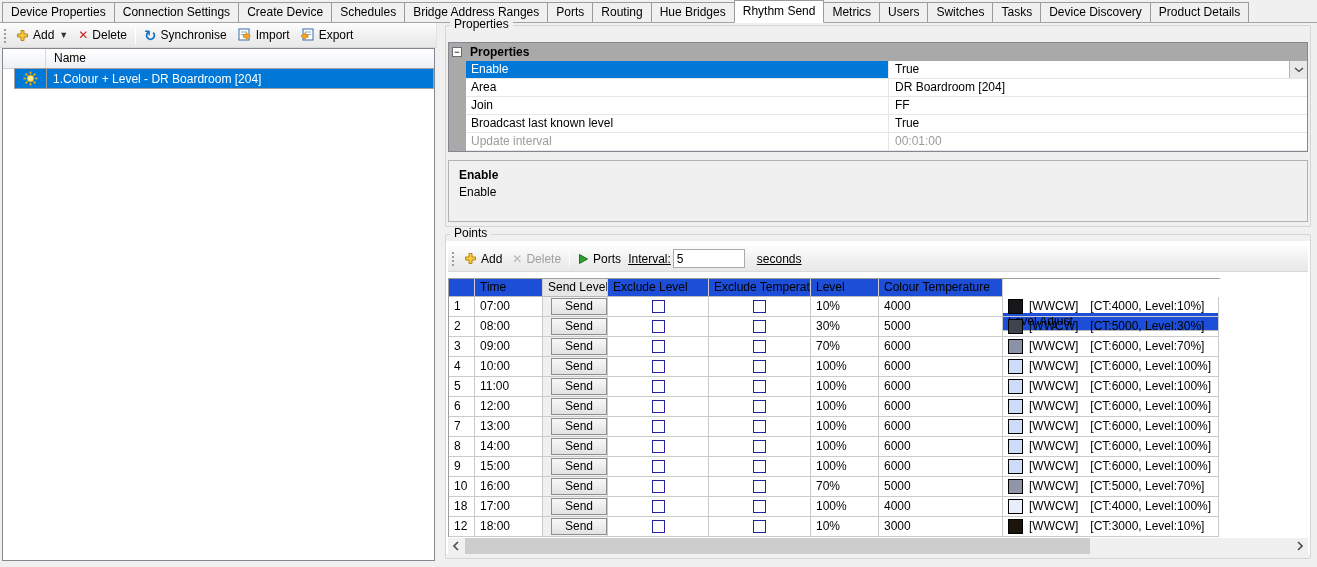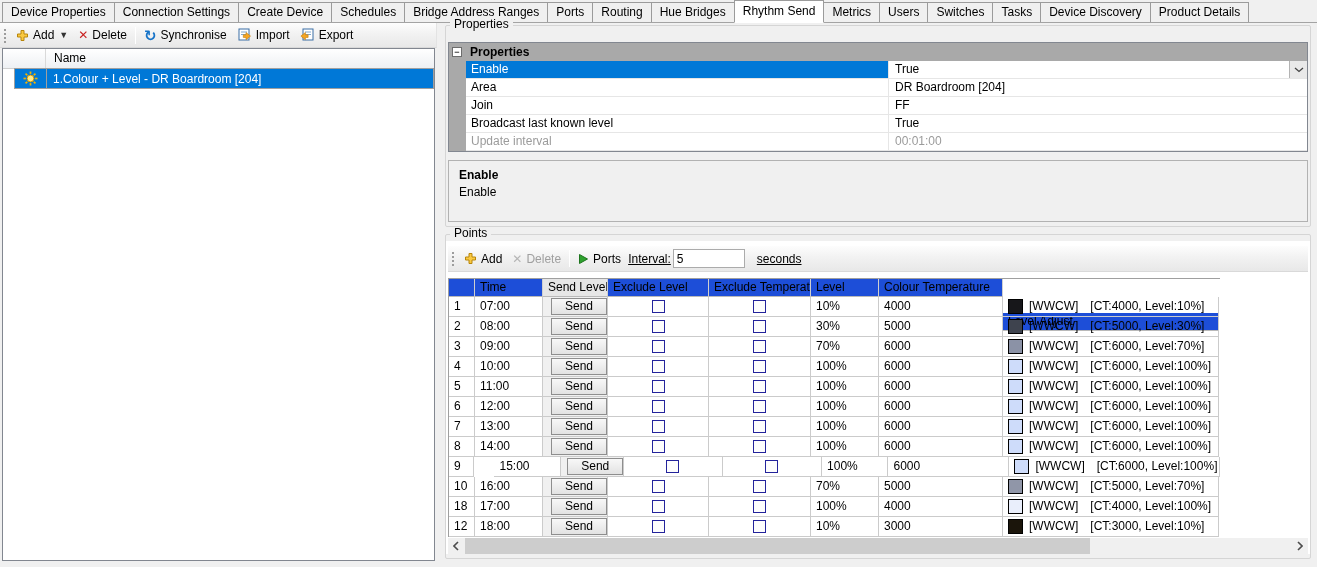--- a/index.html
+++ b/index.html
@@ -409,21 +409,21 @@
         <div class="td" style="width: 68px;">100%</div>
         <div class="td" style="width: 124px;">6000</div>
         <div class="td" style="width: 216px;">
           <span class="swatch" style="background: rgb(206, 220, 250);"></span>
           <span>[WWCW]</span>
           <span class="adj-detail">[CT:6000, Level:100%]</span>
         </div>
       </div>
       <div class="tr">
         <div class="td" style="width: 26px;">9</div>
-        <div class="td" style="width: 68px; margin-left: 20px;">15:00</div>
+        <div class="td" style="width: 68px;">15:00</div>
         <div class="td send-cell" style="width: 65px;">
           <span class="send-btn">Send</span>
         </div>
         <div class="td center" style="width: 101px;">
           <span class="cb"></span>
         </div>
         <div class="td center" style="width: 102px;">
           <span class="cb"></span>
         </div>
         <div class="td" style="width: 68px;">100%</div>

